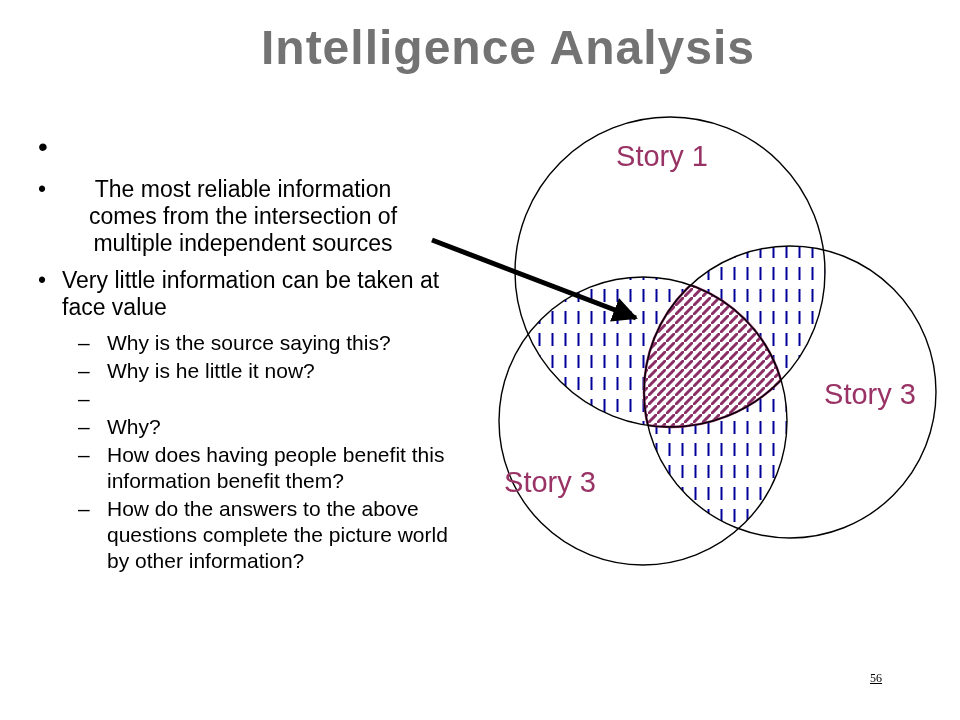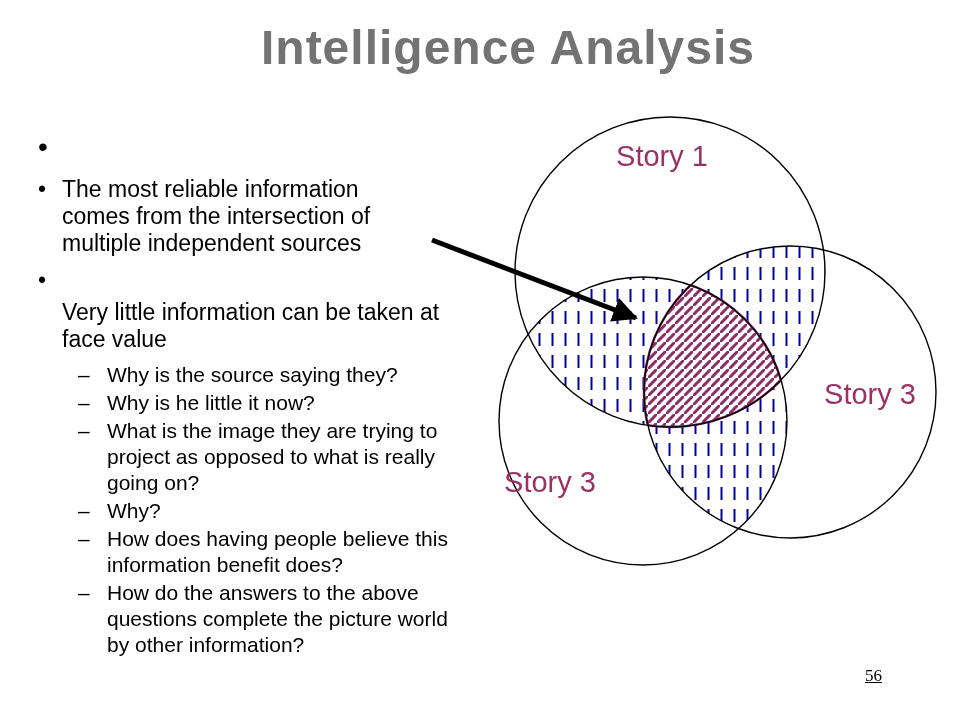--- a/index.html
+++ b/index.html
@@ -10,33 +10,33 @@
   .title{
     position:absolute;top:20px;left:0;width:100%;text-align:center;
     font-size:48px;font-weight:bold;color:#737373;margin:0;
     font-family:"Liberation Sans",sans-serif;letter-spacing:1px;padding-left:28px;
   }
   .content{position:absolute;left:28px;top:131px;width:460px;}
   .b{display:flex;align-items:flex-start;}
   .b .marker{flex:0 0 34px;padding-left:10px;box-sizing:border-box;}
   .b.big{font-size:28px;line-height:1.15;margin-bottom:13px;}
   .b.l1{font-size:23px;line-height:1.18;margin-bottom:9px;}
-  .b.l1 .txt.w360{max-width:362px;}
-  .b.l1 .txt.w420{max-width:420px;margin-top:32px;}
+  .b.l1 .txt.w360{max-width:362px;text-align:center;}
+  .b.l1 .txt.w420{max-width:420px;}
   .sub{margin-left:50px;font-size:21px;line-height:1.24;margin-top:6px;}
   .sub .b{margin-bottom:2px;}
   .sub .marker{flex:0 0 29px;padding-left:0;}
   .sub .txt{max-width:352px;}
   .venn{position:absolute;left:0;top:0;pointer-events:none;}
   .story-label{
     font-family:"Liberation Sans",sans-serif;font-size:29px;
   }
   .page-num{
     position:absolute;right:78px;bottom:34px;
-    font-family:"Liberation Serif",serif;font-size:17px;color:#000;text-decoration:underline;
+    font-family:"Liberation Serif",serif;font-size:12px;color:#000;text-decoration:underline;
   }
 </style>
 </head>
 <body>
 
 <div class="slide">
 
   <h1 class="title">Intelligence Analysis</h1>
 
   <div class="content">
@@ -51,37 +51,36 @@
     </div>
 
     <div class="b l1">
       <span class="marker">•</span>
       <span class="txt w420">Very little information can be taken at face value</span>
     </div>
 
     <div class="sub">
       <div class="b">
         <span class="marker">–</span>
-        <span class="txt">Why is the source saying they?</span>
+        <span class="txt">Why is the source saying this?</span>
       </div>
       <div class="b">
         <span class="marker">–</span>
         <span class="txt">Why is he little it now?</span>
       </div>
       <div class="b">
         <span class="marker">–</span>
-        <span class="txt">What is the image they are trying to project as opposed to what is really going on?</span>
       </div>
       <div class="b">
         <span class="marker">–</span>
         <span class="txt">Why?</span>
       </div>
       <div class="b">
         <span class="marker">–</span>
-        <span class="txt">How does having people believe this information benefit does?</span>
+        <span class="txt">How does having people benefit this information benefit them?</span>
       </div>
       <div class="b">
         <span class="marker">–</span>
         <span class="txt">How do the answers to the above questions complete the picture world by other information?</span>
       </div>
     </div>
 
   </div>
 
   <svg class="venn" width="960" height="720" viewBox="0 0 960 720">

